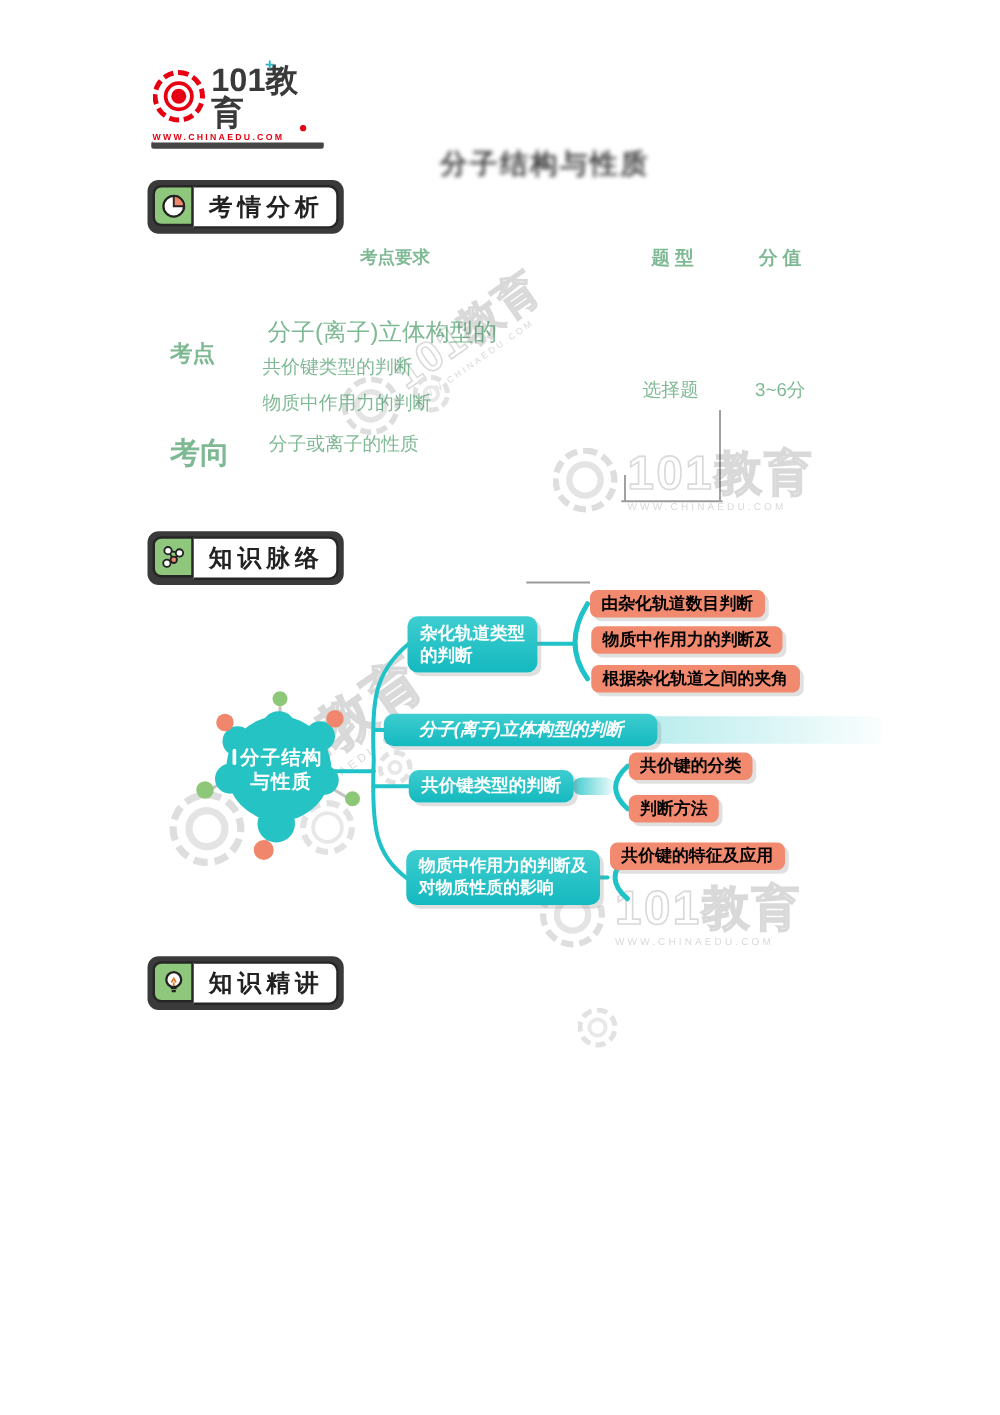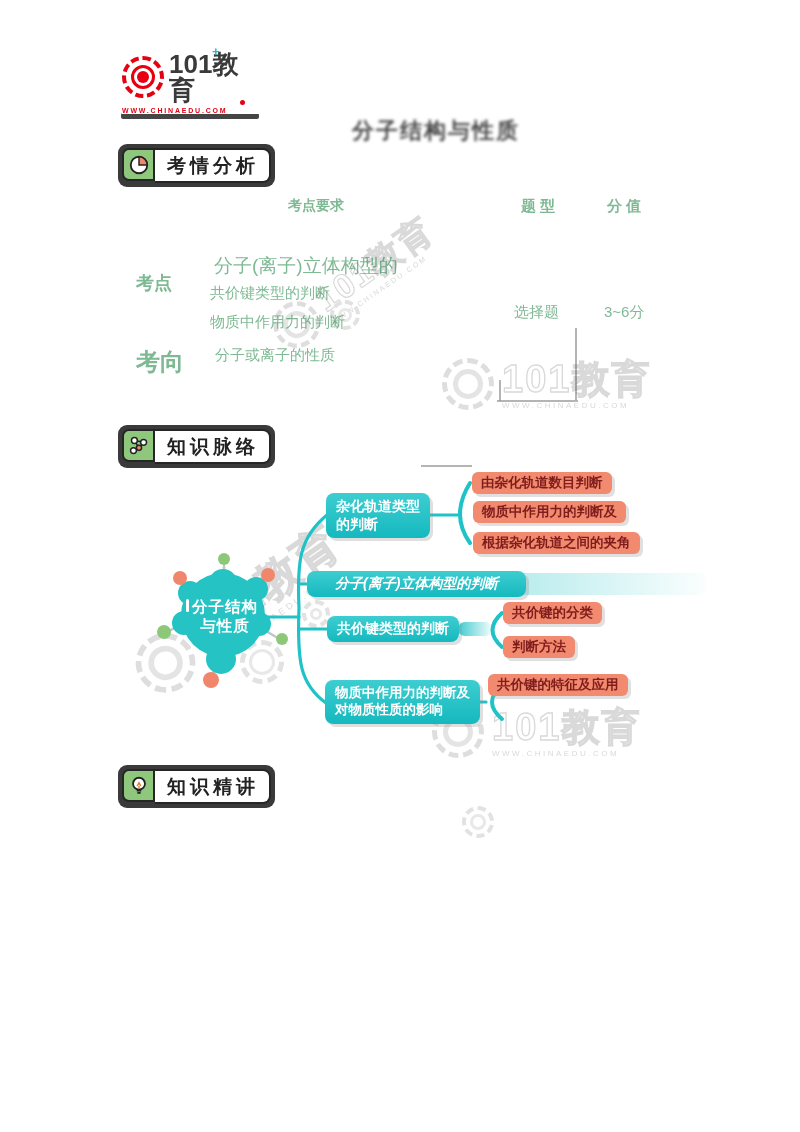--- a/index.html
+++ b/index.html
@@ -42,21 +42,21 @@
               border-radius:7px 0 0 7px;display:flex;align-items:center;justify-content:center;box-sizing:border-box;}
   .badge-label{position:relative;background:#fff;border:2px solid #262626;border-left:none;border-radius:0 8px 8px 0;
                font-size:19px;font-weight:bold;letter-spacing:4px;color:#222;padding:0 10px 0 12px;
                display:flex;align-items:center;box-sizing:border-box;white-space:nowrap;}
 
   
   .mm-node{position:absolute;background:linear-gradient(#3ecdd0,#14b9bf);color:#fff;font-weight:bold;
            border-radius:8px;padding:5px 10px;line-height:1.25;z-index:3;white-space:nowrap;
            box-shadow:3px 3px 0 rgba(150,150,150,.30);}
   .mm-node .line:empty{display:none;}
-  .mm-child{position:absolute;background:#f18a6e;color:#7f1d1d;font-weight:bold;font-size:13.5px;
+  .mm-child{position:absolute;background:#f18a6e;color:#000000;font-weight:bold;font-size:13.5px;
             border-radius:6px;padding:3px 9px;line-height:1.2;z-index:3;white-space:nowrap;
             box-shadow:3px 3px 0 rgba(160,160,160,.32);}
   .molecule{position:absolute;left:150px;top:545px;width:150px;height:150px;z-index:3;}
   .mc{position:absolute;background:#25c3c3;border-radius:50%;}
   .sat{position:absolute;border-radius:50%;z-index:3;}
   .root-text{position:absolute;left:150px;top:597px;width:150px;text-align:center;z-index:4;
              color:#fff;font-weight:bold;font-size:15.5px;line-height:1.25;letter-spacing:1px;}
   .root-bar{position:absolute;left:186px;top:599px;width:3px;height:13px;background:#fff;border-radius:2px;z-index:5;}
 
   svg.overlay{position:absolute;left:0;top:0;z-index:2;pointer-events:none;}

